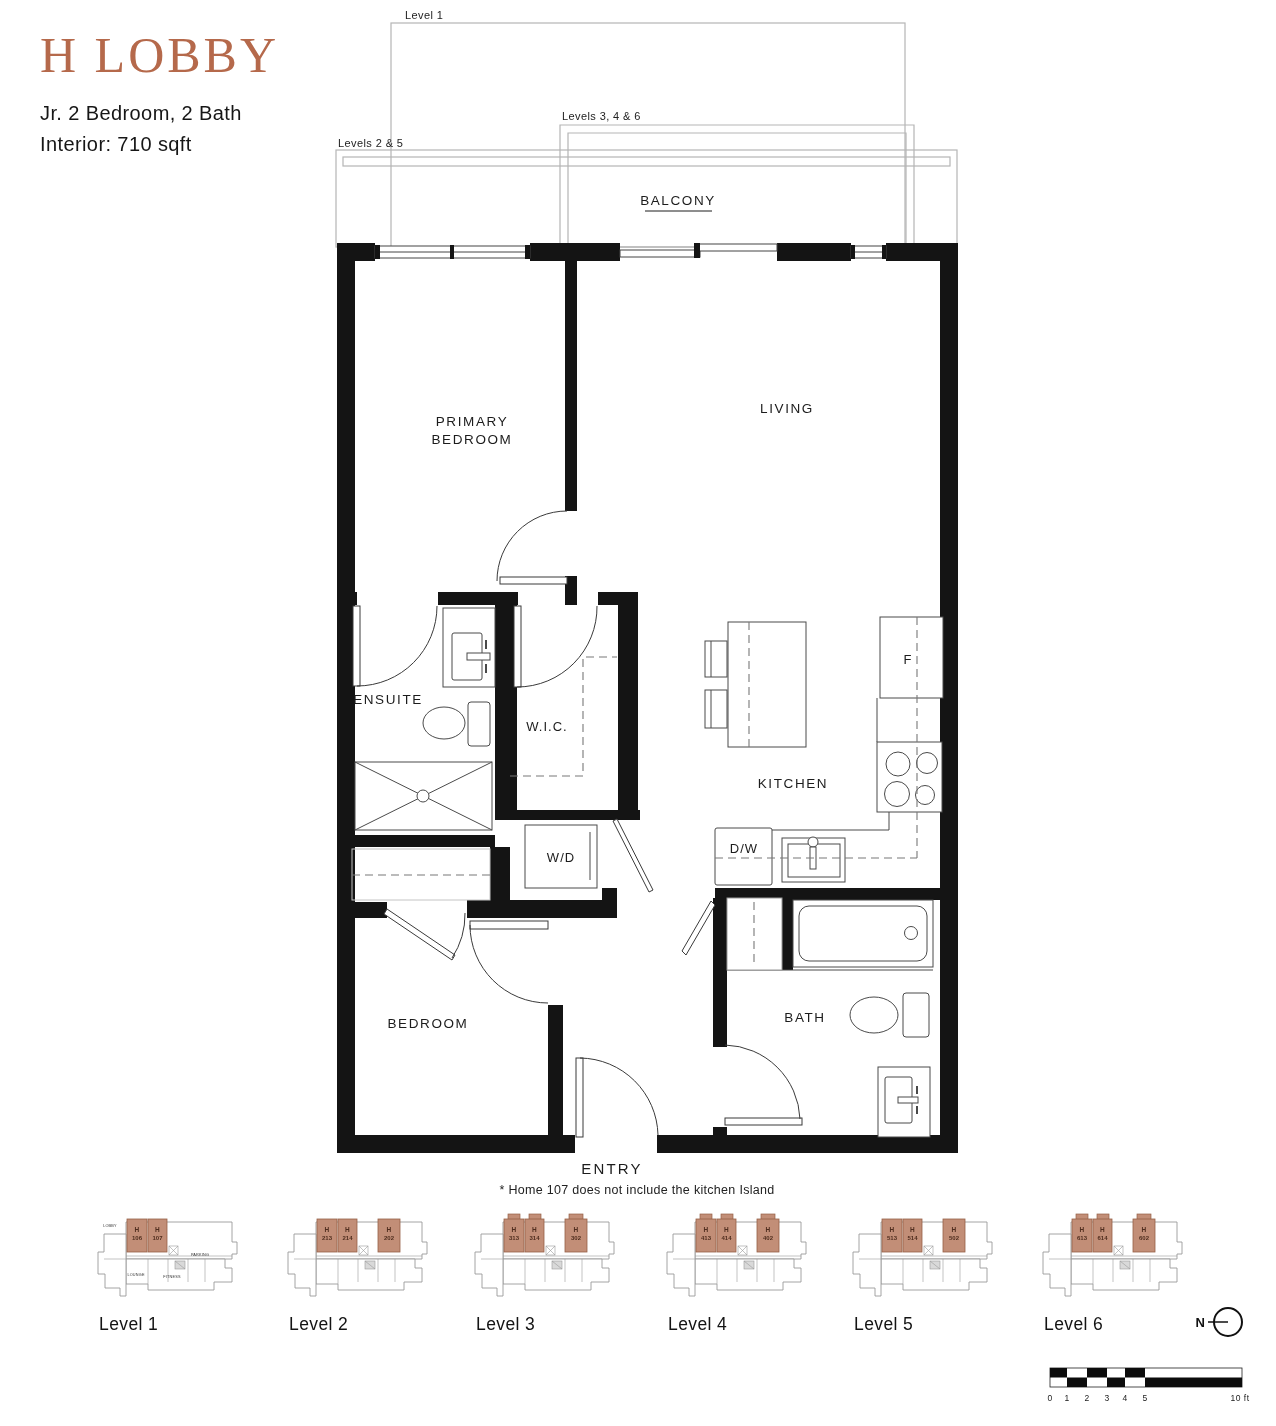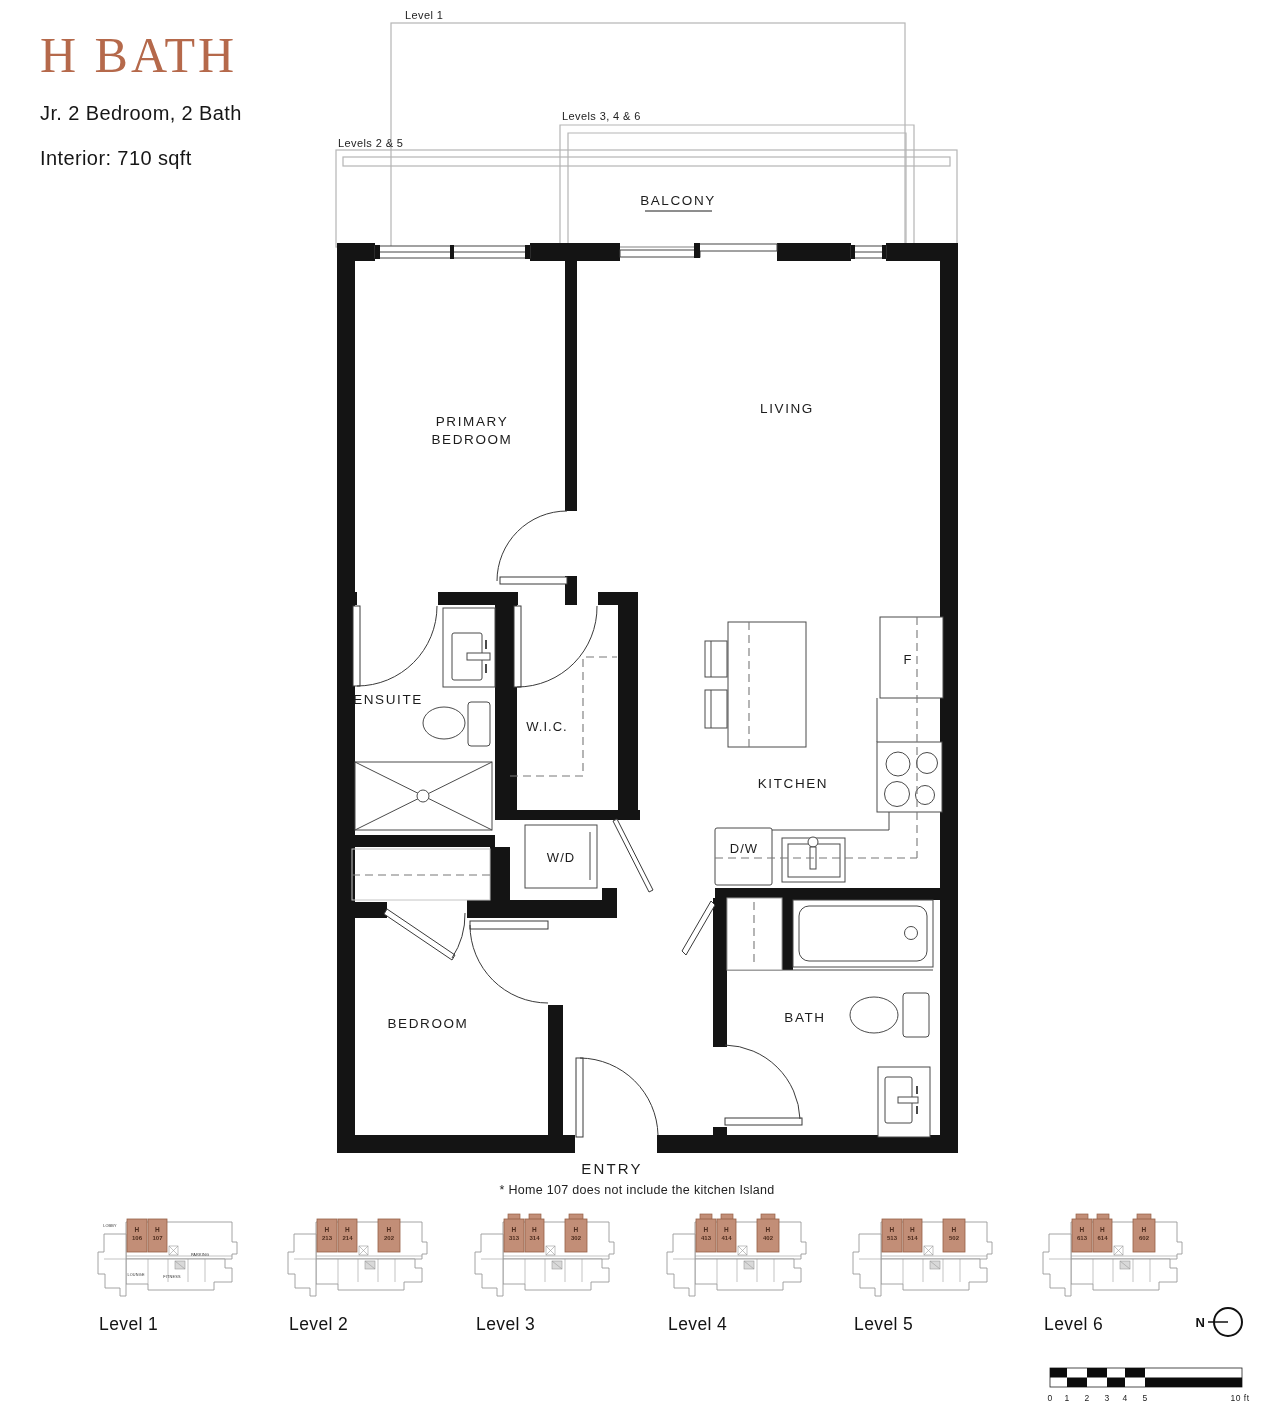--- a/index.html
+++ b/index.html
@@ -2,41 +2,41 @@
 <html><head>
 <meta charset="utf-8">
 <style>
   html,body{margin:0;padding:0;background:#fff;}
   .page{position:relative;width:1276px;height:1426px;background:#ffffff;
         font-family:"Liberation Sans",sans-serif;overflow:hidden;}
   .brand{position:absolute;left:40px;top:30px;}
   .brand-title{font-family:"Liberation Serif",serif;font-size:50px;line-height:1;
                letter-spacing:3px;font-weight:400;}
   .brand-sub{font-size:20px;color:#161616;margin-top:22px;letter-spacing:.4px;font-weight:500;}
-  .brand-sub2{font-size:20px;color:#161616;margin-top:22px;letter-spacing:.4px;font-weight:500;}
+  .brand-sub2{font-size:20px;color:#161616;margin-top:8px;letter-spacing:.4px;font-weight:500;}
   svg{position:absolute;left:0;top:0;}
   .room{font-size:13.5px;letter-spacing:1.6px;font-weight:500;fill:#1c1c1c;}
   .roomsm{font-size:13px;letter-spacing:1px;font-weight:500;fill:#1c1c1c;}
   .lvl-note{font-size:11px;letter-spacing:.4px;fill:#222;font-weight:500;}
   .entry-label{font-size:15px;letter-spacing:2.2px;font-weight:500;fill:#1c1c1c;}
   .footnote{font-size:12.5px;letter-spacing:.3px;fill:#222;font-weight:400;}
   .lvl-title{font-size:17.5px;letter-spacing:.4px;fill:#141414;font-weight:500;}
   .unit-l1{font-size:6.5px;font-weight:700;letter-spacing:.2px;}
   .unit-l2{font-size:6px;font-weight:700;}
   .amenity{font-size:3.8px;fill:#333;letter-spacing:.2px;font-weight:500;}
   .tick{font-size:8.5px;fill:#222;letter-spacing:.5px;}
   .north-n{font-size:13px;font-weight:700;fill:#111;}
 </style>
 </head>
 <body>
 
 <div class="page">
 
   <div class="brand">
-    <div class="brand-title" style="color: rgb(181, 105, 75);">H BATH</div>
+    <div class="brand-title" style="color: rgb(181, 105, 75);">H LOBBY</div>
     <div class="brand-sub">Jr. 2 Bedroom, 2 Bath</div>
     <div class="brand-sub2">Interior: 710 sqft</div>
   </div>
 
   <svg width="1276" height="1426" viewBox="0 0 1276 1426">
 
     <g fill="none" stroke="#b5b5b5" stroke-width="1.2">
       <rect x="391" y="23" width="514" height="224"></rect>
       <path d="M560,247 V125 H914 V247"></path>
       <path d="M568,247 V133 H906 V247"></path>

